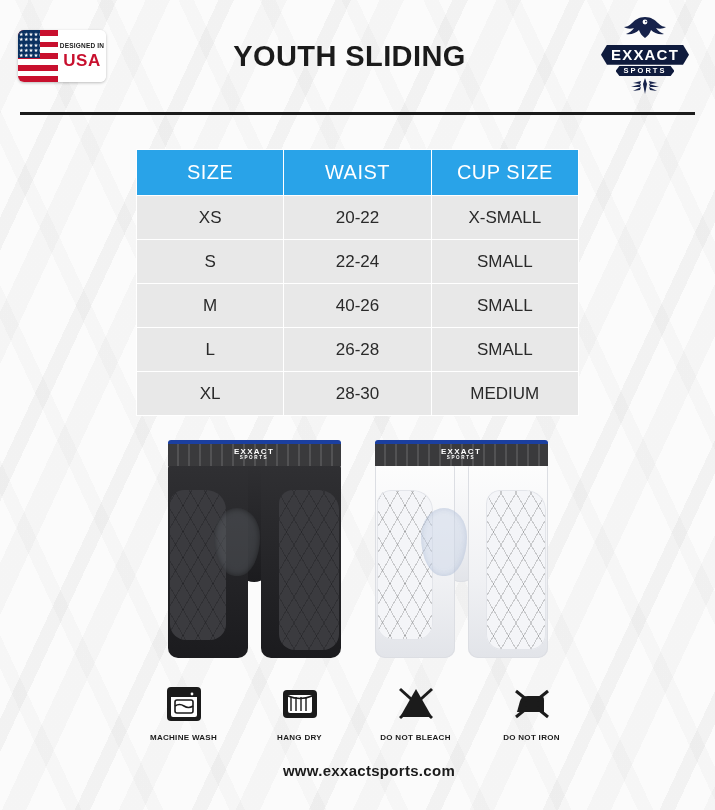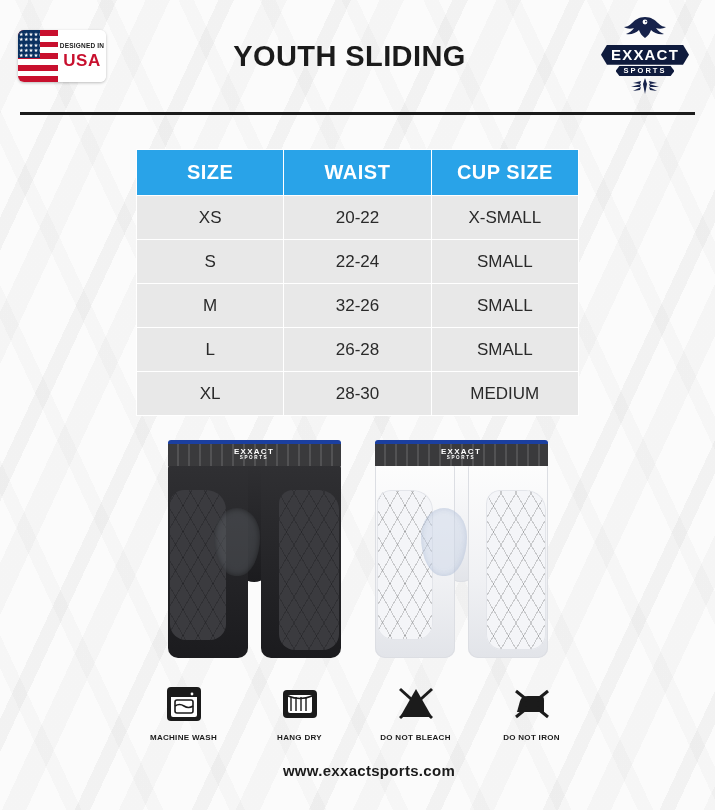--- a/index.html
+++ b/index.html
@@ -162,21 +162,21 @@
   }
   table.size-table {
     border-collapse: collapse;
     width: 443px;
     table-layout: fixed;
   }
   table.size-table th {
     background: #29a3e8;
     color: #ffffff;
     font-size: 20px;
-    font-weight: bold;
+    font-weight: normal;
     letter-spacing: .5px;
     height: 46px;
     border: 1px solid #ffffff;
     text-transform: uppercase;
   }
   table.size-table td {
     background: #e8e8e8;
     color: #2a2a2a;
     font-size: 17px;
     text-align: center;
@@ -401,21 +401,21 @@
           <td>20-22</td>
           <td>X-SMALL</td>
         </tr>
         <tr>
           <td>S</td>
           <td>22-24</td>
           <td>SMALL</td>
         </tr>
         <tr>
           <td>M</td>
-          <td>32-26</td>
+          <td>40-26</td>
           <td>SMALL</td>
         </tr>
         <tr>
           <td>L</td>
           <td>26-28</td>
           <td>SMALL</td>
         </tr>
         <tr>
           <td>XL</td>
           <td>28-30</td>

